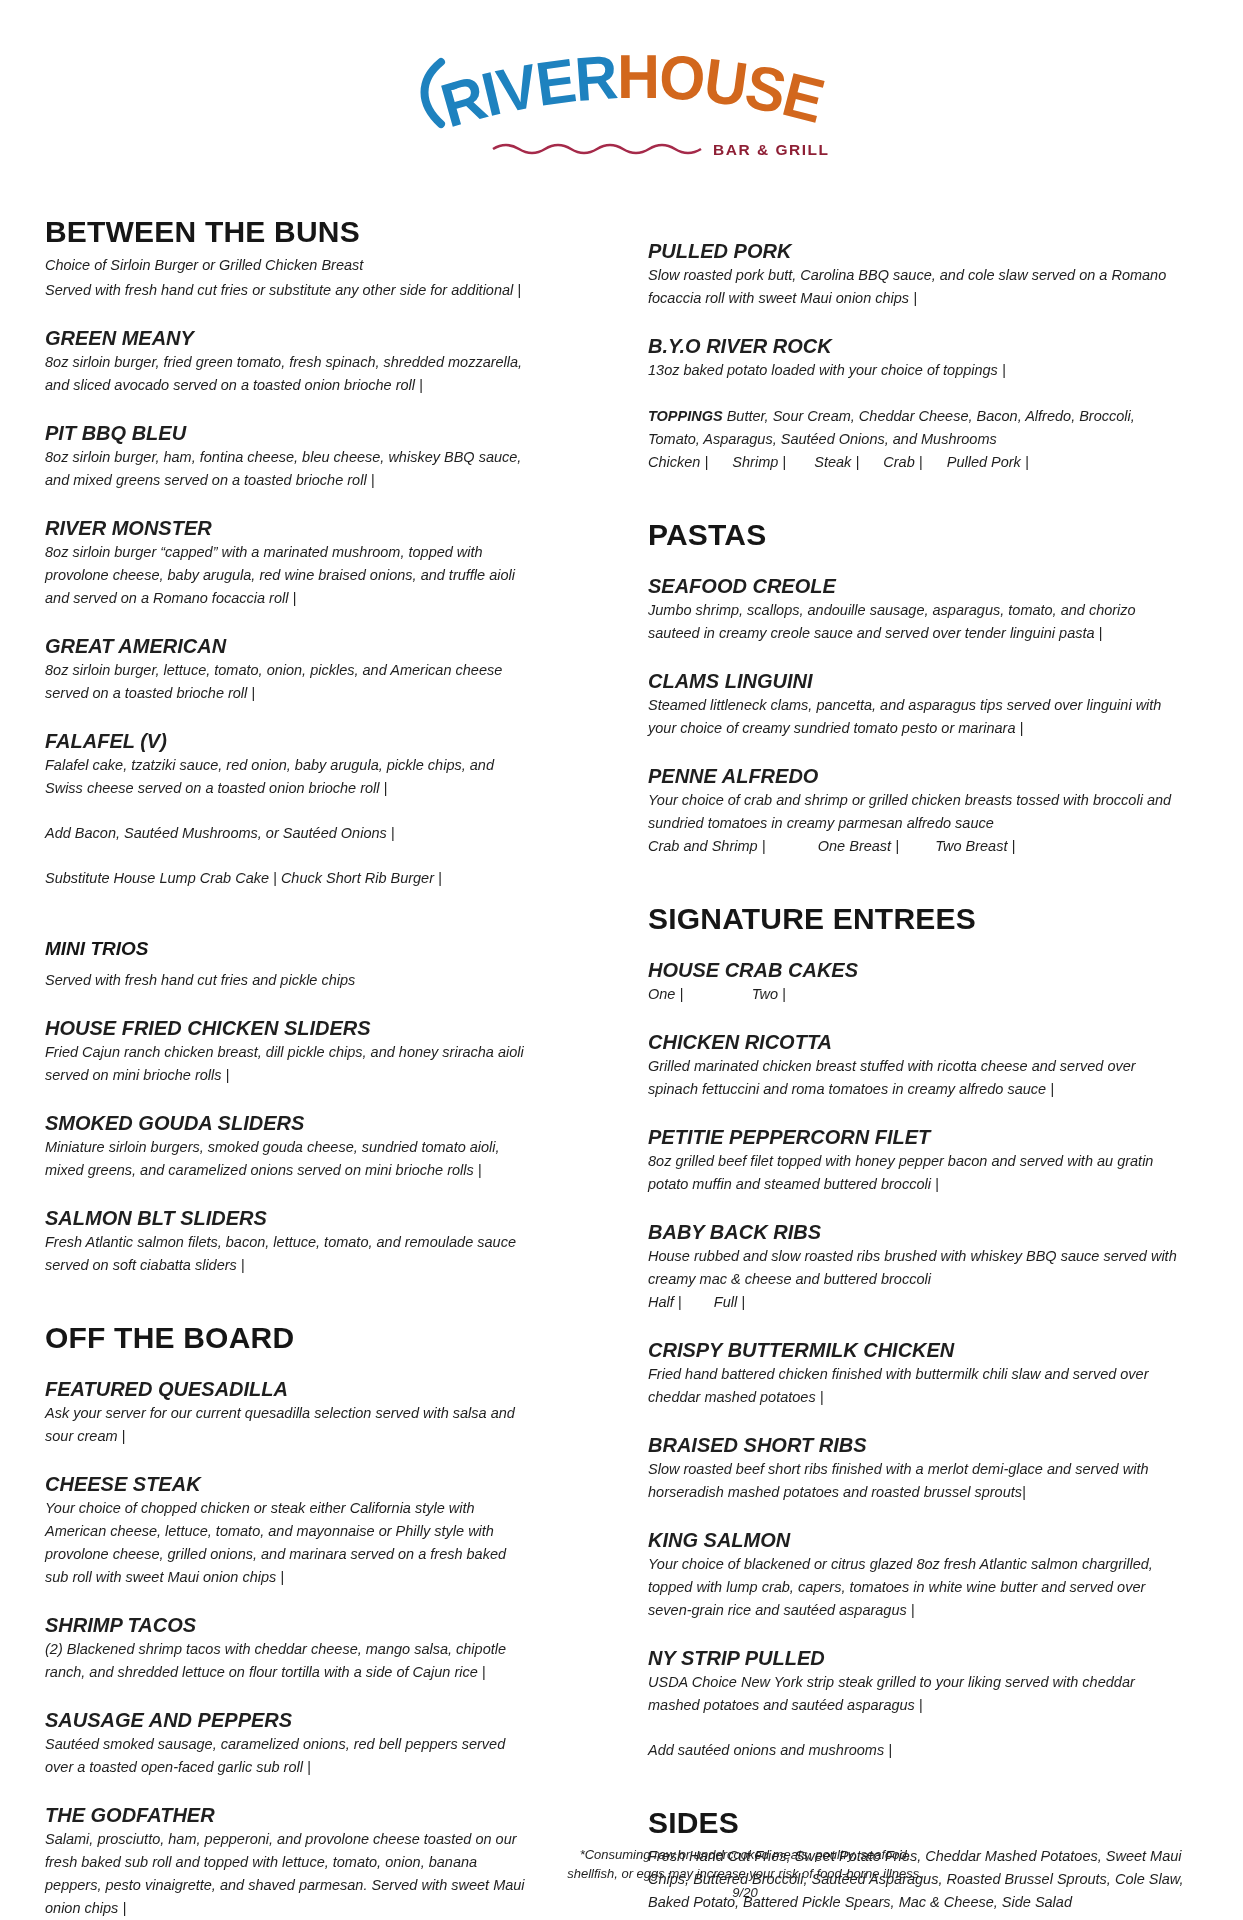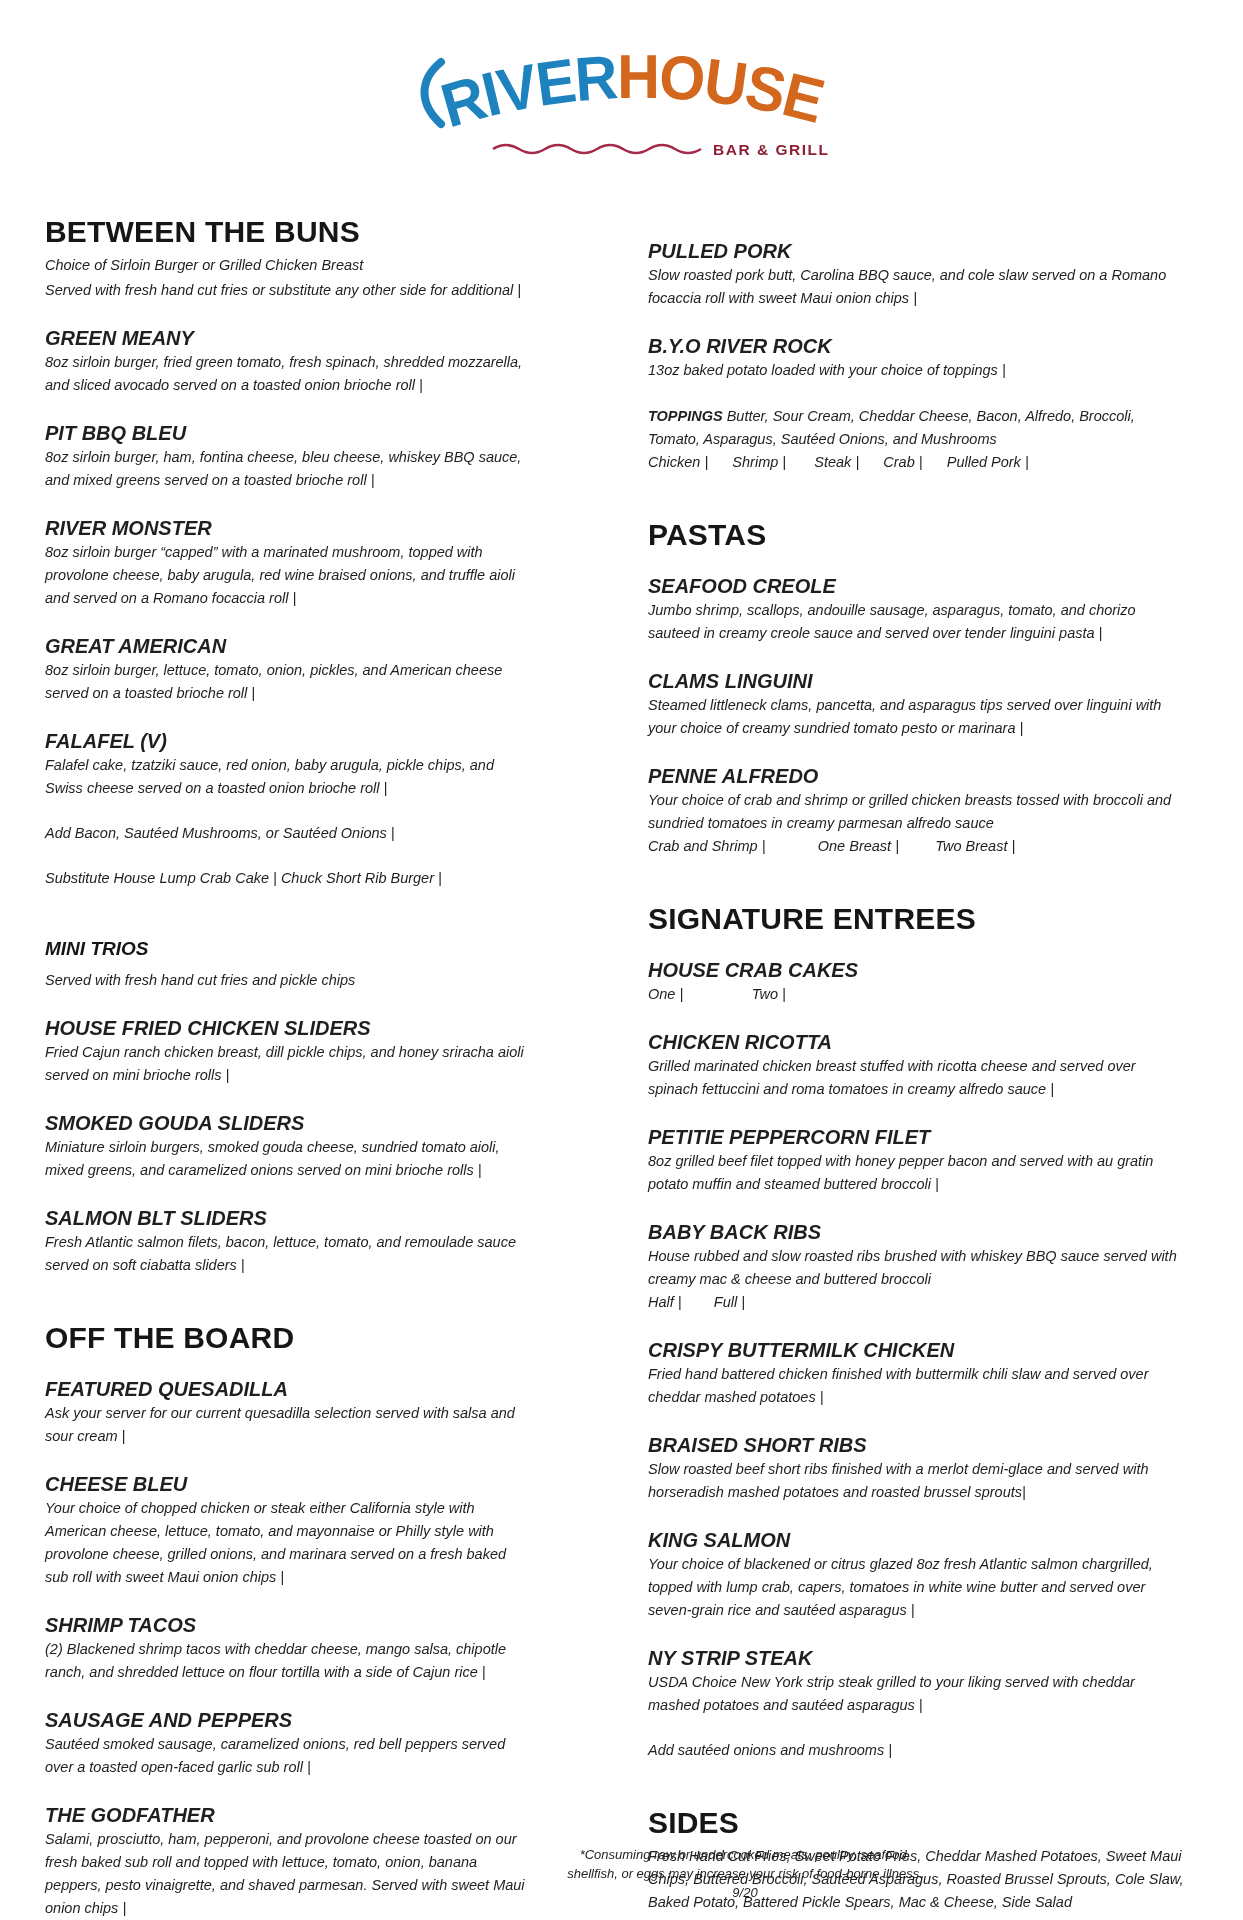--- a/index.html
+++ b/index.html
@@ -106,21 +106,21 @@
             <div class="item-desc">Fresh Atlantic salmon filets, bacon, lettuce, tomato, and remoulade sauce served on soft ciabatta sliders |</div>
           </div>
         </section>
         <section class="menu-section">
           <div class="section-title style-main">OFF THE BOARD</div>
           <div class="menu-item">
             <div class="item-name">FEATURED QUESADILLA</div>
             <div class="item-desc">Ask your server for our current quesadilla selection served with salsa and sour cream |</div>
           </div>
           <div class="menu-item">
-            <div class="item-name">CHEESE BLEU</div>
+            <div class="item-name">CHEESE STEAK</div>
             <div class="item-desc">Your choice of chopped chicken or steak either California style with American cheese, lettuce, tomato, and mayonnaise or Philly style with provolone cheese, grilled onions, and marinara served on a fresh baked sub roll with sweet Maui onion chips |</div>
           </div>
           <div class="menu-item">
             <div class="item-name">SHRIMP TACOS</div>
             <div class="item-desc">(2) Blackened shrimp tacos with cheddar cheese, mango salsa, chipotle ranch, and shredded lettuce on flour tortilla with a side of Cajun rice |</div>
           </div>
           <div class="menu-item">
             <div class="item-name">SAUSAGE AND PEPPERS</div>
             <div class="item-desc">Sautéed smoked sausage, caramelized onions, red bell peppers served over a toasted open-faced garlic sub roll |</div>
           </div>
@@ -184,21 +184,21 @@
           </div>
           <div class="menu-item">
             <div class="item-name">BRAISED SHORT RIBS</div>
             <div class="item-desc">Slow roasted beef short ribs finished with a merlot demi-glace and served with horseradish mashed potatoes and roasted brussel sprouts|</div>
           </div>
           <div class="menu-item">
             <div class="item-name">KING SALMON</div>
             <div class="item-desc">Your choice of blackened or citrus glazed 8oz fresh Atlantic salmon chargrilled, topped with lump crab, capers, tomatoes in white wine butter and served over seven-grain rice and sautéed asparagus |</div>
           </div>
           <div class="menu-item">
-            <div class="item-name">NY STRIP STEAK</div>
+            <div class="item-name">NY STRIP PULLED</div>
             <div class="item-desc">USDA Choice New York strip steak grilled to your liking served with cheddar mashed potatoes and sautéed asparagus |</div>
           </div>
           <div class="section-note">
             <div class="note-line">Add sautéed onions and mushrooms |</div>
           </div>
         </section>
         <section class="menu-section">
           <div class="section-title style-main">SIDES</div>
           <div class="intro-line">Fresh Hand Cut Fries, Sweet Potato Fries, Cheddar Mashed Potatoes, Sweet Maui Chips, Buttered Broccoli, Sautéed Asparagus, Roasted Brussel Sprouts, Cole Slaw, Baked Potato, Battered Pickle Spears, Mac &amp; Cheese, Side Salad</div>
         </section>

